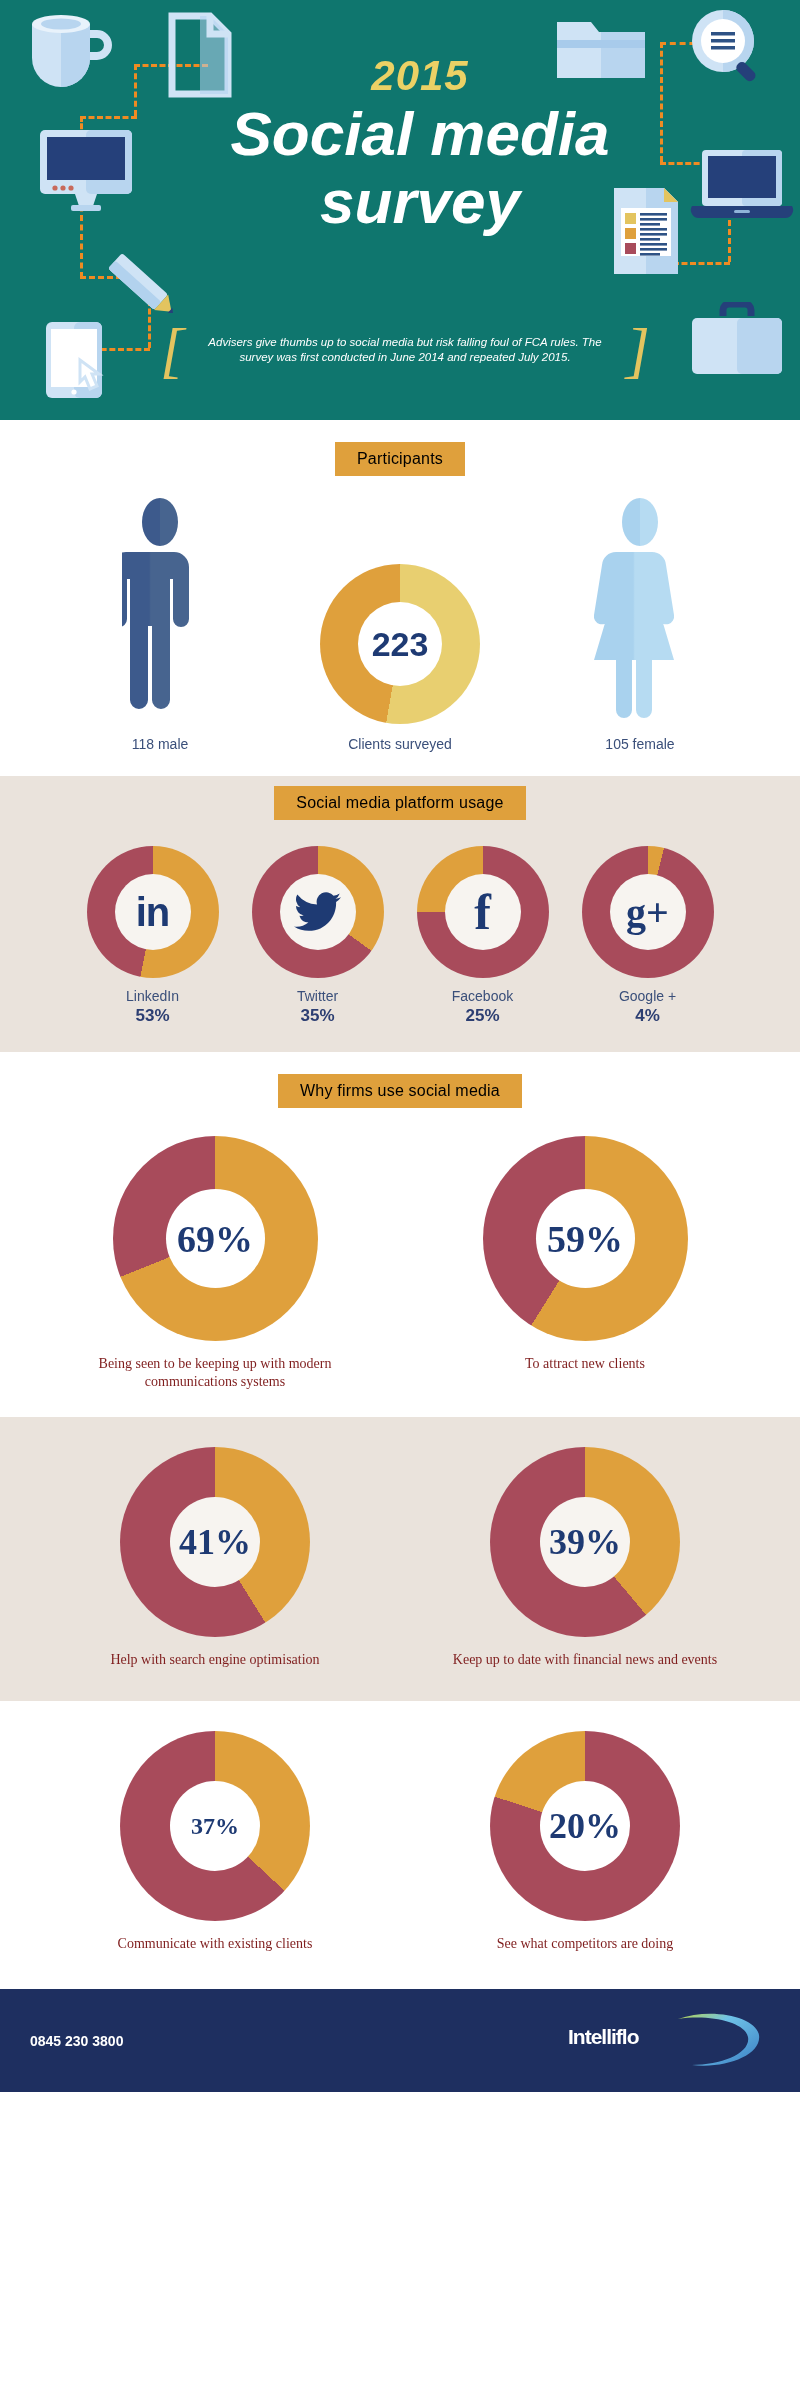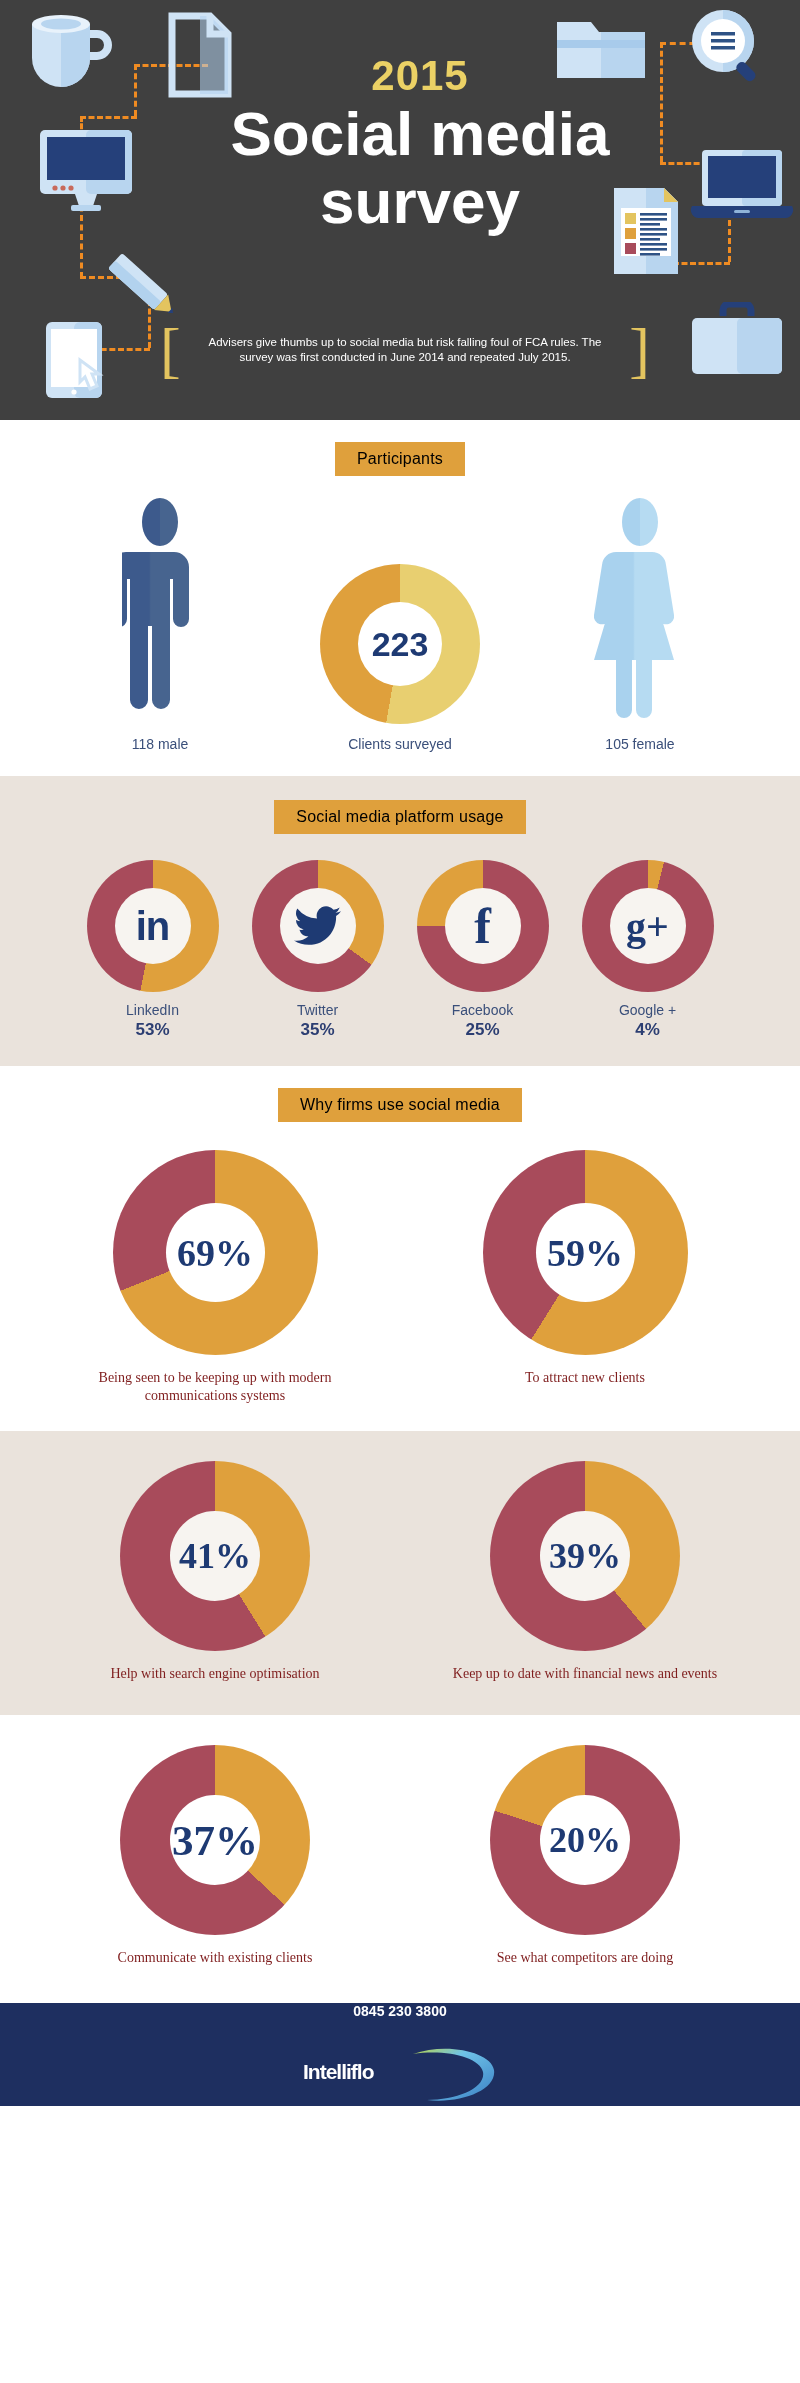--- a/index.html
+++ b/index.html
@@ -11,22 +11,23 @@
     height: 2383px;
     position: relative;
     overflow: hidden;
   }
 
   
   .header {
     position: relative;
     width: 800px;
     height: 420px;
-    background: #404040;
+    background: #0f766e;
     overflow: hidden;
+    font-style: italic;
   }
   .hdr-year {
     position: absolute;
     left: 0; right: 0;
     top: 52px;
     text-align: center;
     font-size: 42px;
     font-weight: bold;
     color: #ebd165;
     letter-spacing: 1px;
@@ -162,21 +163,20 @@
   
   .footer {
     position: relative;
     width: 800px;
     height: 103px;
     background: #1e2f60;
     display: flex;
     align-items: center;
     justify-content: space-between;
     padding: 0 30px;
-    flex-direction: column;
   }
   .phone { color: #ffffff; font-size: 14px; font-weight: bold; }
   .logo-wrap { position: relative; width: 210px; height: 60px; }
   .logo-text {
     position: absolute;
     left: 8px; top: 14px;
     color: #ffffff;
     font-size: 21px;
     font-weight: bold;
     letter-spacing: -1px;
@@ -370,21 +370,21 @@
           <ellipse cx="48" cy="26" rx="18" ry="24" fill="url(#fg)"></ellipse>
           <path d="M48 56 h12 a14 14 0 0 1 14 13 l8 50 a8 8 0 0 1 -15 5 l-7 -34 l22 74 h-22 v50 a8 8 0 0 1 -16 0 v-50 h-4 v50 a8 8 0 0 1 -16 0 v-50 h-22 l22 -74 l-7 34 a8 8 0 0 1 -15 -5 l8 -50 a14 14 0 0 1 14 -13 z" fill="url(#fg)"></path>
         </svg>
       </div>
       <div class="part-label">105 female</div>
     </div>
 
   </div>
 </div>
 
-<div class="sec sec-beige" style="padding-top:24px; padding-bottom:26px;">
+<div class="sec sec-beige" style="padding-top:10px; padding-bottom:26px;">
   <div class="badge">Social media platform usage</div>
 
   <div class="platform-row" style="margin-top:26px;">
 
     <div class="plat-col">
       <div class="donut" style="width:132px; height:132px; background:
            conic-gradient(#dfa03c 0deg 191deg, #a84b5b 191deg 360deg);">
         <div class="donut-hole beige" style="inset:28px;">
           <span class="plat-logo" style="font-size:40px; letter-spacing:-1px;">in</span>
         </div>
@@ -474,21 +474,21 @@
       <div class="why-label">Keep up to date with financial news and events</div>
     </div>
   </div>
 </div>
 
 <div class="sec sec-white" style="padding-top:30px; padding-bottom:36px;">
   <div class="why-row">
     <div class="why-col">
       <div class="donut" style="width:190px; height:190px; background:
            conic-gradient(#dfa03c 0deg 133deg, #a84b5b 133deg 360deg);">
-        <div class="donut-hole" style="inset:50px; font-size:43px;">37%</div>
+        <div class="donut-hole" style="inset:50px; font-size:24px;">37%</div>
       </div>
       <div class="why-label">Communicate with existing clients</div>
     </div>
 
     <div class="why-col">
       <div class="donut" style="width:190px; height:190px; background:
            conic-gradient(#a84b5b 0deg 288deg, #dfa03c 288deg 360deg);">
         <div class="donut-hole" style="inset:50px; font-size:36px;">20%</div>
       </div>
       <div class="why-label">See what competitors are doing</div>

